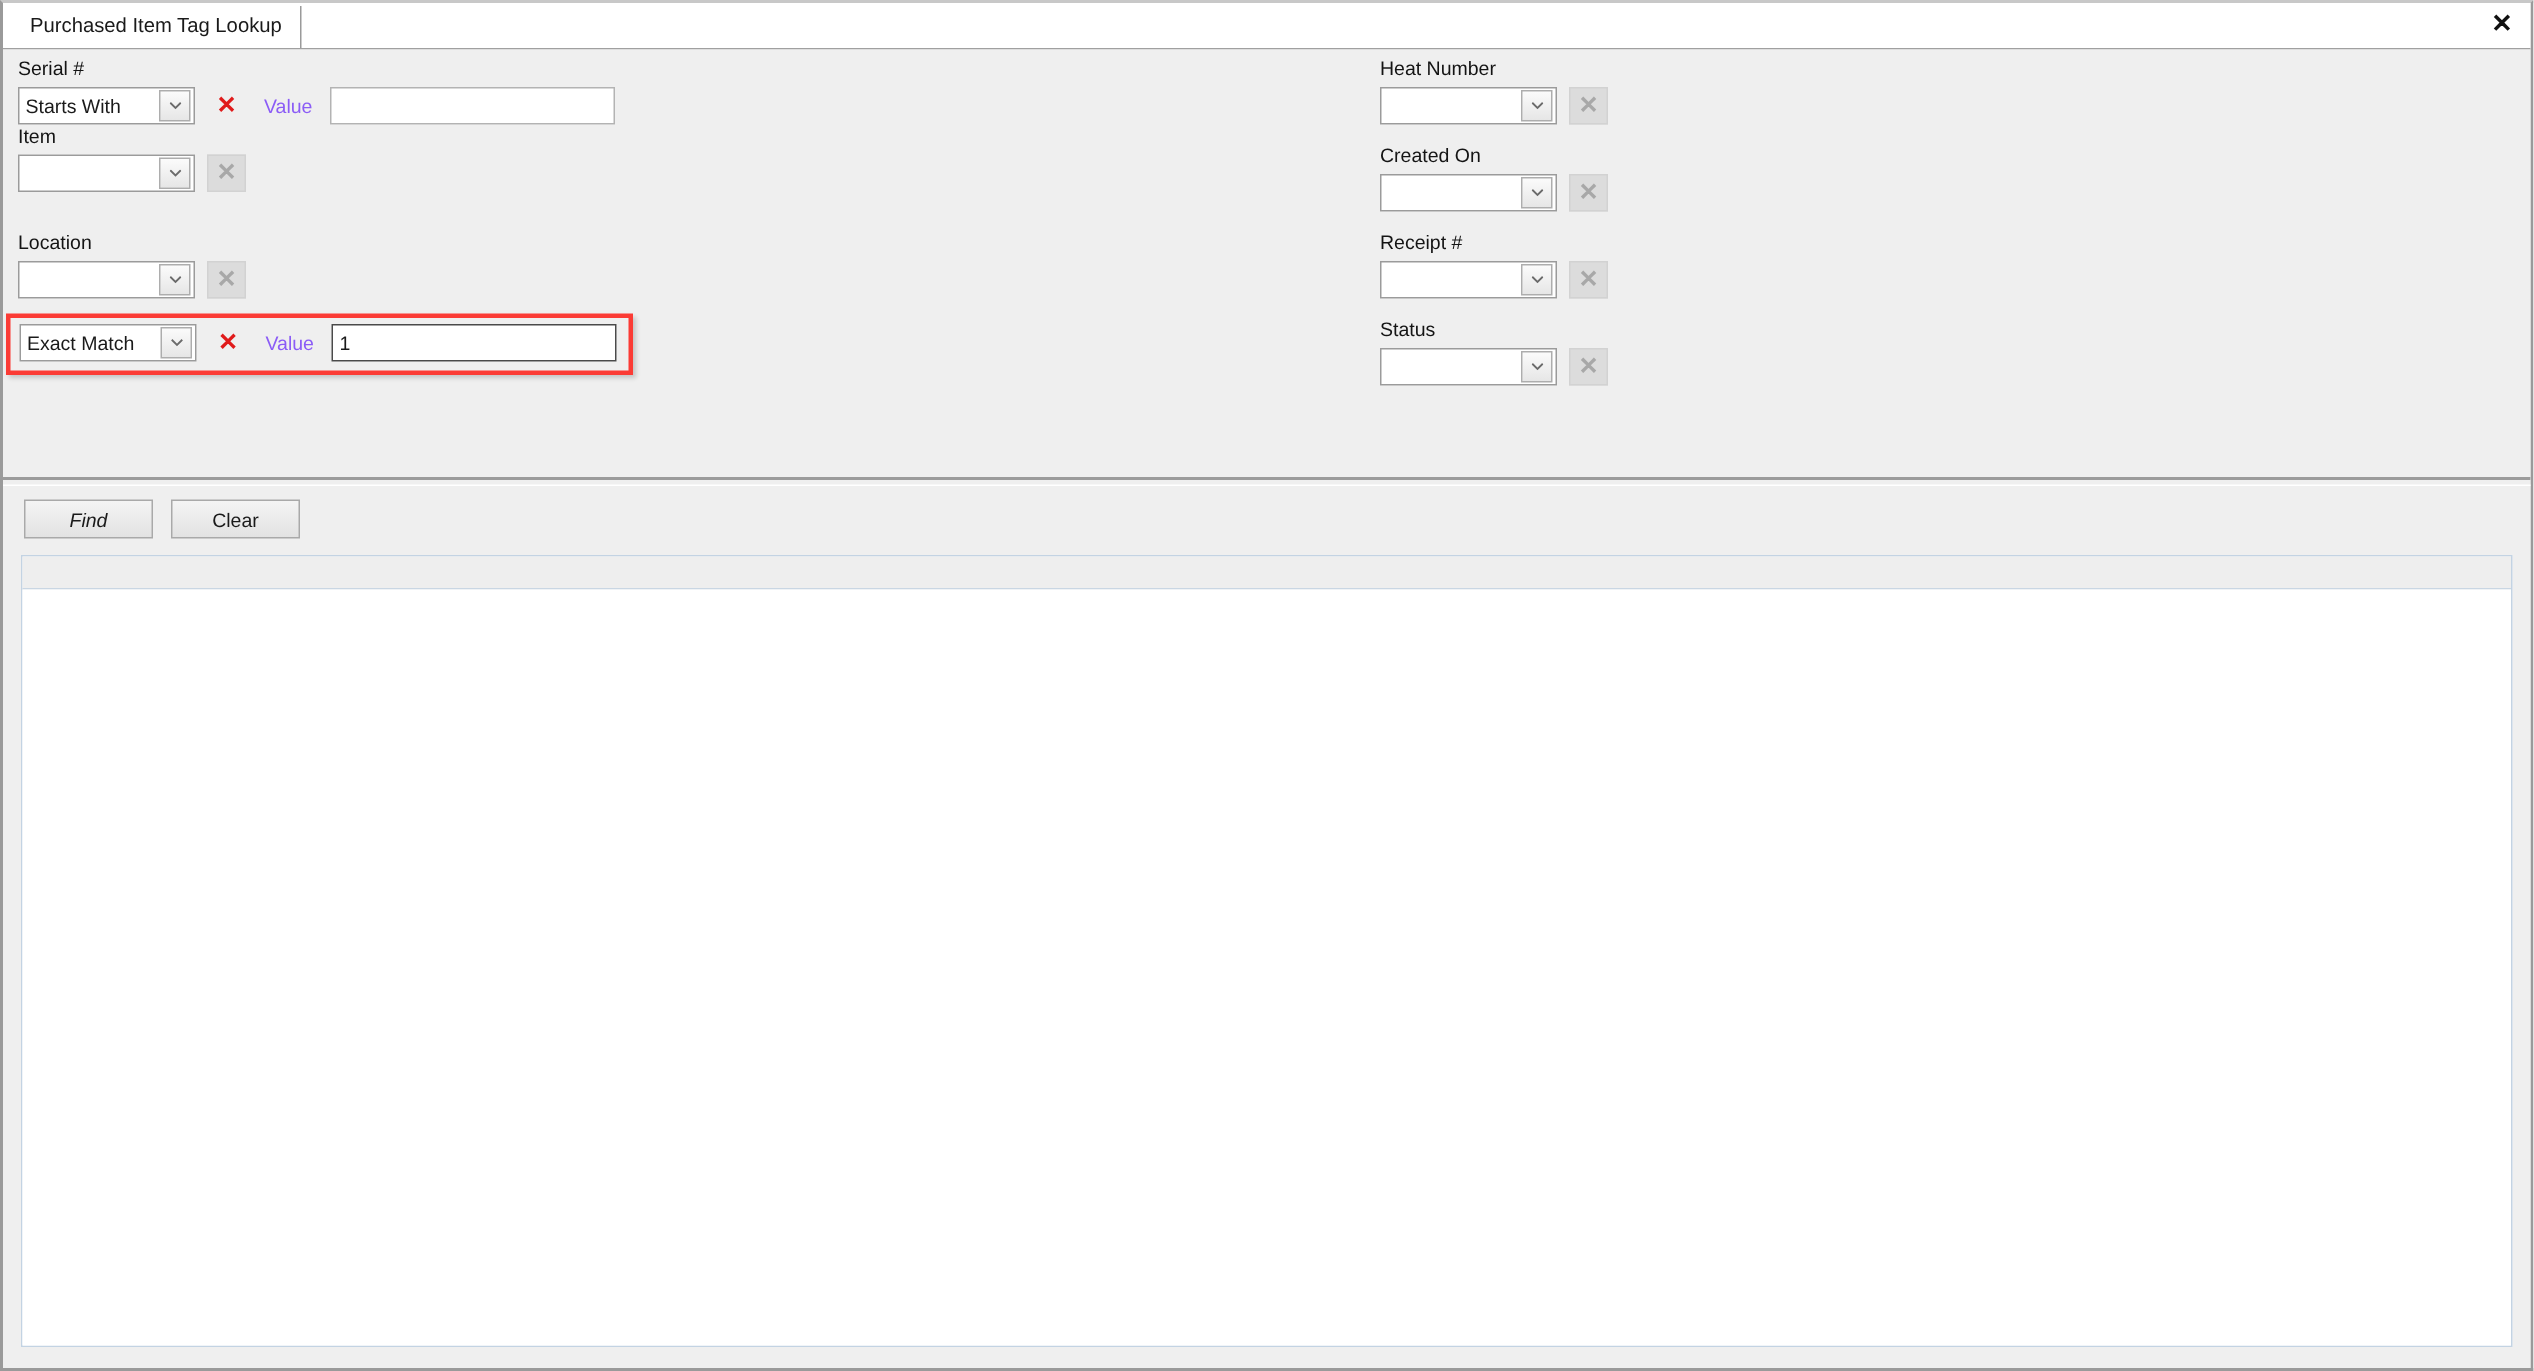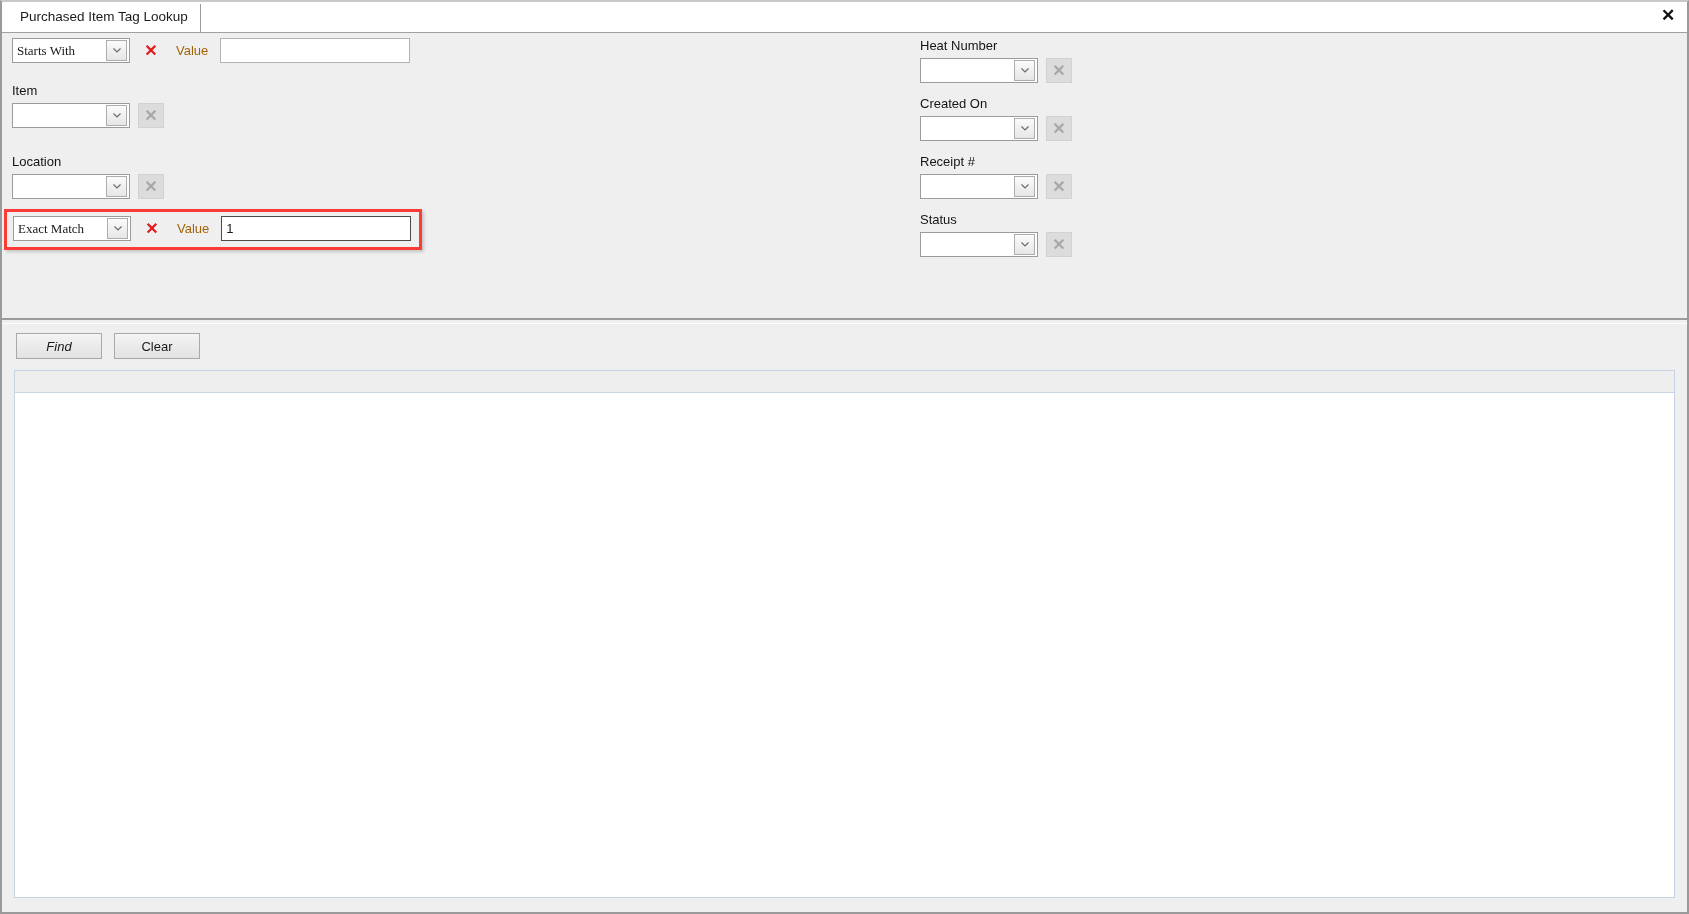--- a/index.html
+++ b/index.html
@@ -88,21 +88,20 @@
 
   
   .combo {
     position: relative;
     width: 118px; height: 25px;
     background: #ffffff;
     border: 1px solid #9b9b9b;
     display: flex;
     align-items: center;
     cursor: pointer;
-    font-family: Liberation Serif, serif;
   }
   .combo-text {
     flex: 1;
     padding-left: 4px;
     font-size: 13px;
     color: #1a1a1a;
     white-space: nowrap;
     overflow: hidden;
   }
   .combo-btn {
@@ -133,21 +132,21 @@
   .xbtn.enabled { background: #efefef; }
   .xbtn.disabled { background: #dcdcdc; border: 1px solid #d2d2d2; cursor: default; }
   .xglyph { font-size: 16px; font-weight: bold; line-height: 1; }
   .xbtn.enabled .xglyph { color: #e01b1b; }
   .xbtn.disabled .xglyph { color: #a8a8a8; }
 
   .value-label {
     margin-left: 12px;
     margin-right: 12px;
     font-size: 13px;
-    color: #a16207;
+    color: #8b5cf6;
   }
   .value-input {
     width: 190px; height: 25px;
     background: #ffffff;
     border: 1px solid #b3b3b3;
     padding: 0 4px;
     font-family: "Liberation Sans", sans-serif;
     font-size: 13px;
     color: #1a1a1a;
     outline: none;
@@ -206,20 +205,21 @@
   <div id="tab-strip">
     <div class="tab">
       <span>Purchased Item Tag Lookup</span>
     </div>
     <div id="tab-close-btn">✕</div>
   </div>
 
   <div id="criteria-panel">
 
     <div class="field-group" style="left:10px; top:5px;">
+      <div class="field-label">Serial #</div>
       <div class="field-row">
         <div class="combo">
           <span class="combo-text">Starts With</span>
           <span class="combo-btn">
             <svg class="chev" viewBox="0 0 8 5">
               <path d="M0.5 0.5 L4 4 L7.5 0.5" fill="none" stroke="#6b6b6b" stroke-width="1.2"></path>
             </svg>
           </span>
         </div>
         <div class="xbtn enabled">

